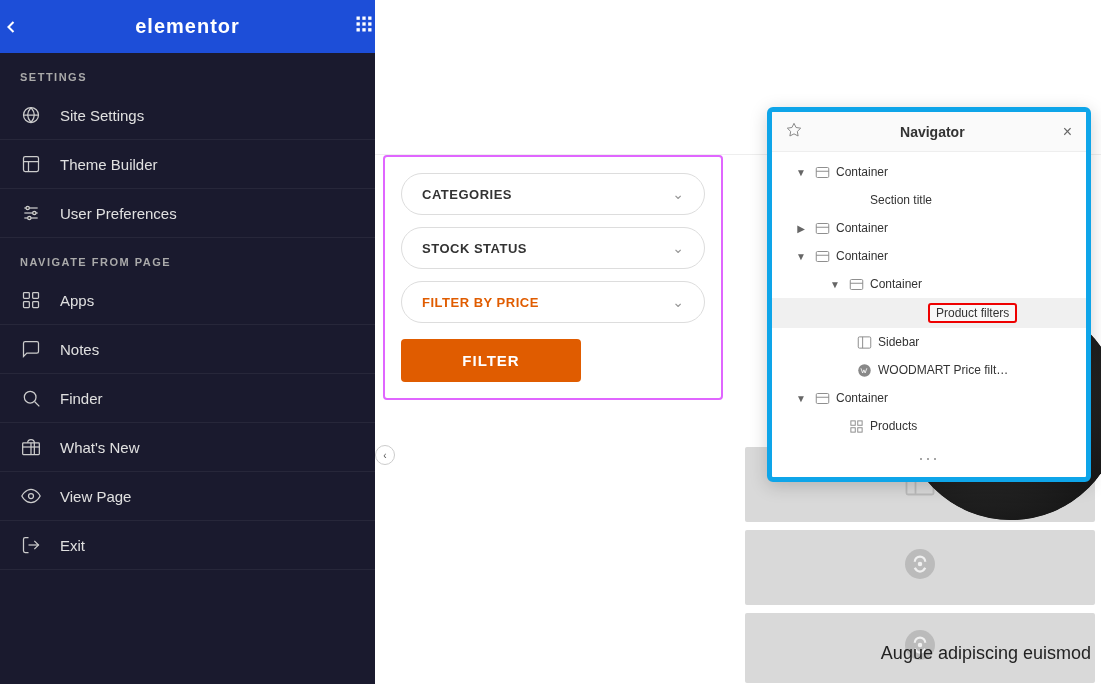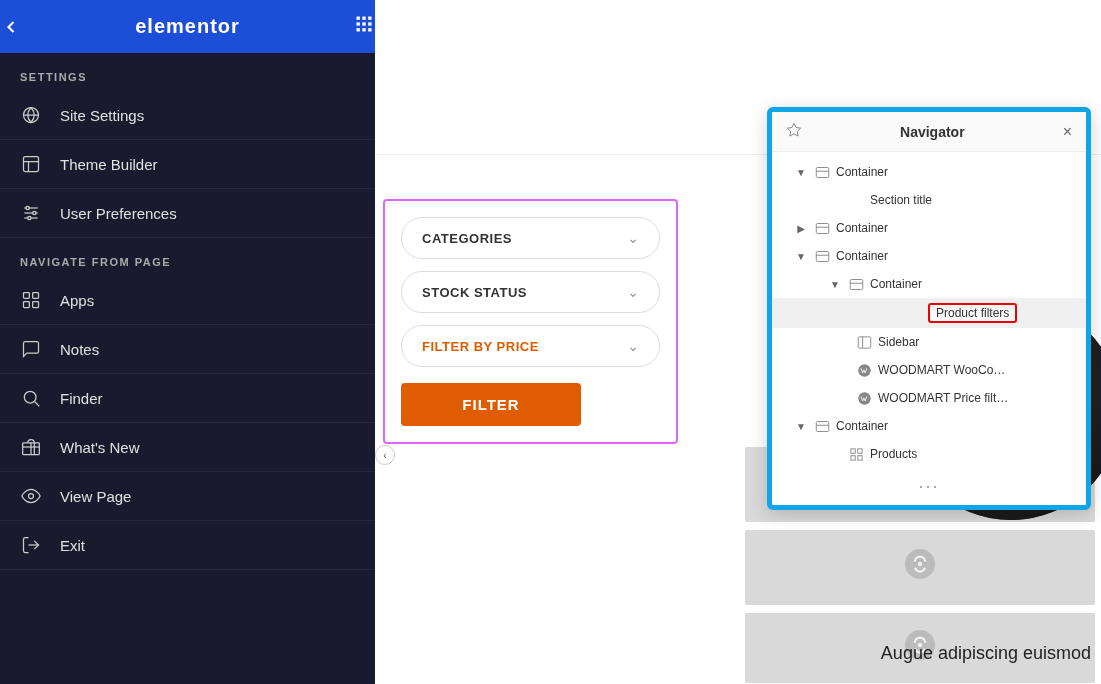--- a/index.html
+++ b/index.html
@@ -93,27 +93,26 @@
       background: #fff;
       position: relative;
       overflow: hidden;
     }
 
     
     .filter-panel {
       position: absolute;
       top: 155px;
       left: 8px;
-      width: 295px;
+      width: 340px;
       background: #fff;
       border: 2px solid #e066ff;
       border-radius: 4px;
       padding: 16px;
       z-index: 2;
-      margin-top: 44px;
     }
     .filter-row {
       border: 1px solid #ddd;
       border-radius: 30px;
       display: flex;
       align-items: center;
       justify-content: space-between;
       padding: 12px 20px;
       margin-bottom: 12px;
       cursor: pointer;
@@ -538,30 +537,20 @@
           <span class="nav-item-toggle"></span>
           <span class="nav-item-icon">
             <svg viewBox="0 0 24 24" fill="none" stroke="#888" stroke-width="1.5" width="15" height="15">
                 <rect x="2" y="3" width="20" height="18" rx="2"></rect>
                 <line x1="9" y1="3" x2="9" y2="21"></line>
               </svg>
           </span>
           <span class="nav-item-label">Sidebar</span>
         </div>
 
-        <div class="nav-tree-item nav-indent-4">
-          <span class="nav-item-toggle"></span>
-          <span class="nav-item-icon">
-            <svg viewBox="0 0 24 24" width="15" height="15">
-                <circle cx="12" cy="12" r="10" fill="#888"></circle>
-                <path d="M6.5 9l2.5 7 2-5 2 5 2.5-7" stroke="#fff" stroke-width="1.3" fill="none" stroke-linecap="round"></path>
-              </svg>
-          </span>
-          <span class="nav-item-label">WOODMART WooCo…</span>
-        </div>
 
         <div class="nav-tree-item nav-indent-4">
           <span class="nav-item-toggle"></span>
           <span class="nav-item-icon">
             <svg viewBox="0 0 24 24" width="15" height="15">
                 <circle cx="12" cy="12" r="10" fill="#888"></circle>
                 <path d="M6.5 9l2.5 7 2-5 2 5 2.5-7" stroke="#fff" stroke-width="1.3" fill="none" stroke-linecap="round"></path>
               </svg>
           </span>
           <span class="nav-item-label">WOODMART Price filt…</span>

